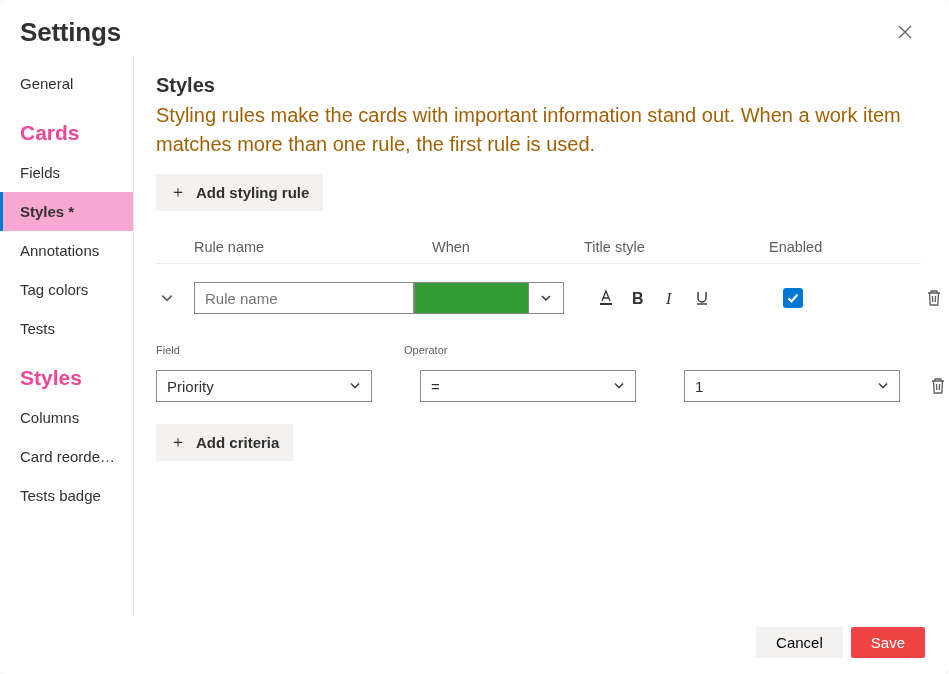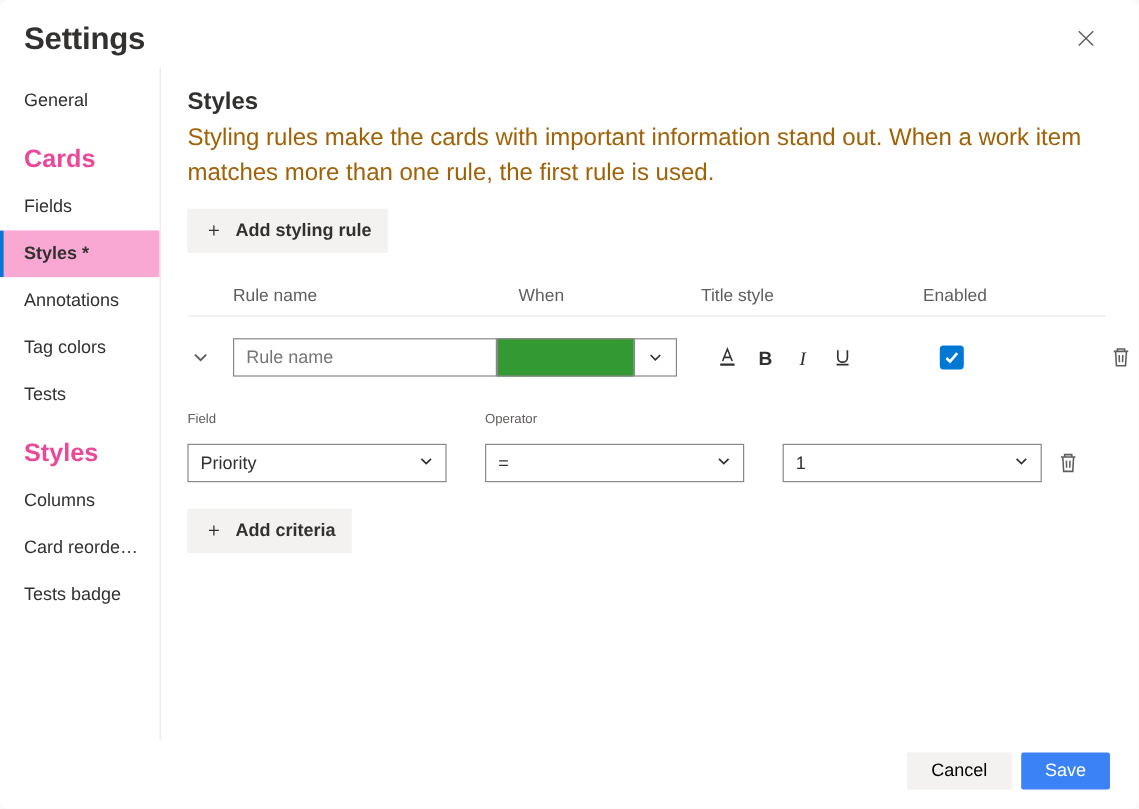--- a/index.html
+++ b/index.html
@@ -208,20 +208,21 @@
       grid-template-columns: 248px 248px 218px 40px;
       color: #605e5c;
       font-size: 11px;
       padding: 18px 0 14px 0;
     }
     .criteria-row {
       display: grid;
       grid-template-columns: 248px 248px 218px 40px;
       align-items: center;
       padding-bottom: 18px;
+      gap: 16px;
     }
     .select-box {
       position: relative;
       width: 216px;
       height: 32px;
       border: 1px solid #8a8886;
       display: flex;
       align-items: center;
       padding: 0 10px;
       font-size: 15px;
@@ -241,21 +242,21 @@
       padding: 10px 24px 16px 0;
     }
     .footer .btn-secondary {
       background: #f3f2f1;
       border: none;
       padding: 7px 20px;
       font-size: 15px;
       cursor: pointer;
     }
     .footer .btn-primary {
-      background: #3b82f6;
+      background: #ef4444;
       color: #fff;
       border: none;
       padding: 7px 20px;
       font-size: 15px;
       cursor: pointer;
       border-radius: 2px;
     }
     .add-criteria-wrap { padding-top: 4px; }
   </style>
 </head>

